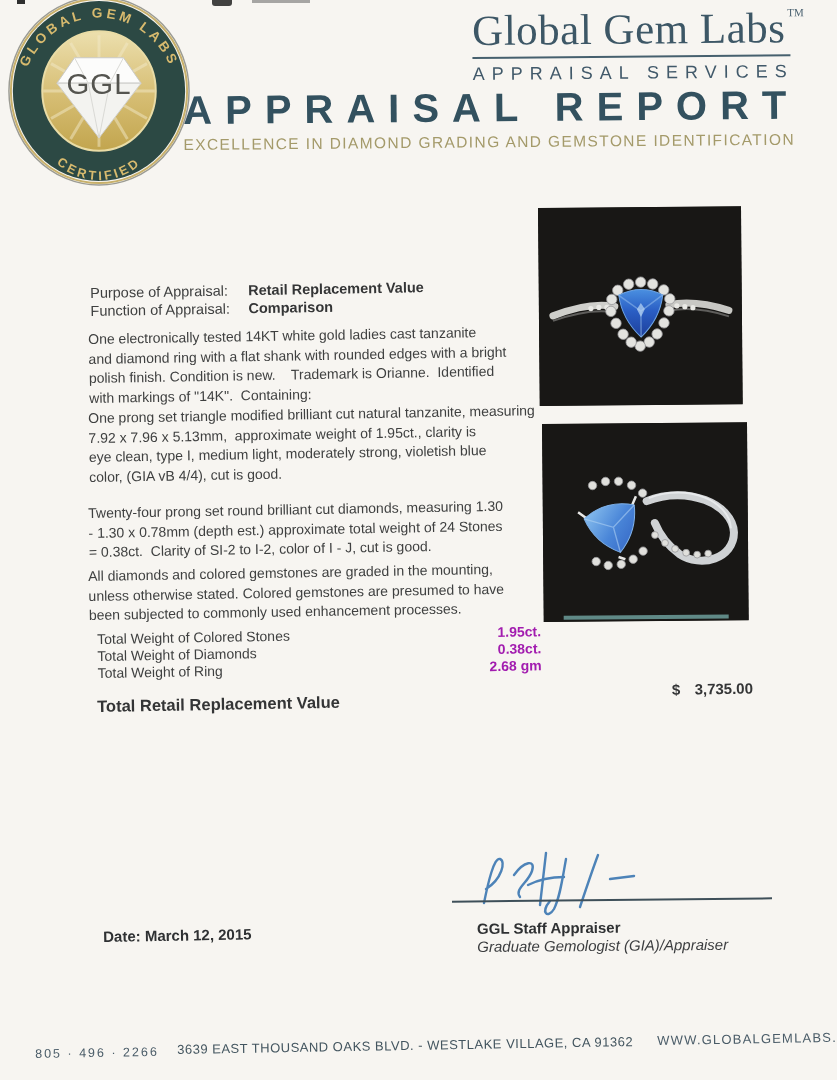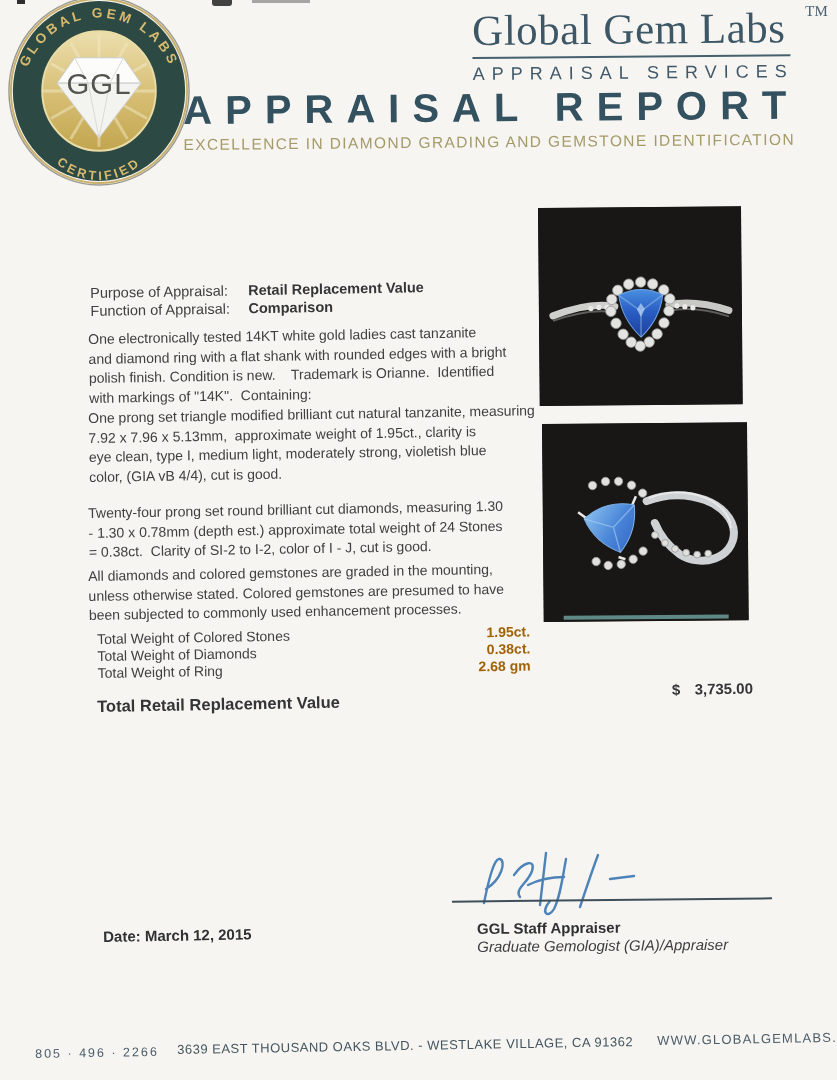--- a/index.html
+++ b/index.html
@@ -13,21 +13,21 @@
   .a1{left:17px;top:0;width:8px;height:4px;background:#2f2f2f;}
   .a2{left:212px;top:0;width:20px;height:6px;background:#222;opacity:.85;border-radius:0 0 3px 3px;}
   .a3{left:252px;top:0;width:58px;height:3px;background:#555;opacity:.5;}
 
   
   .logo{left:6px;top:-4px;width:186px;height:192px;}
 
   
   .brand{left:472px;top:6px;width:318px;}
   .brand-name{font-family:"Liberation Serif",serif;font-size:43px;color:#3d5766;letter-spacing:.5px;white-space:nowrap;}
-  .tm{font-size:15px;vertical-align:26px;letter-spacing:0;margin-left:20px;color:#4a6170;}
+  .tm{font-size:11px;vertical-align:26px;letter-spacing:0;margin-left:2px;color:#4a6170;}
   .brand-rule{margin-top:2px;border-top:2px solid #46606e;width:318px;}
   .brand-sub{margin-top:5px;font-size:18px;letter-spacing:7px;color:#41596a;white-space:nowrap;}
 
   
   .rtitle{left:183px;top:88px;width:640px;}
   .rt-main{font-size:40px;font-weight:bold;letter-spacing:13px;color:#33515f;white-space:nowrap;}
   .rt-tag{margin-top:3px;font-size:15.5px;letter-spacing:1.4px;color:#a49a6a;white-space:nowrap;}
 
   
   .pf{left:90px;top:285px;display:grid;grid-template-columns:158px auto;row-gap:1px;font-size:14.5px;line-height:17px;}
@@ -36,21 +36,21 @@
   .para{font-size:14px;line-height:19.5px;color:#3f4040;}
   .para .line{white-space:pre;}
   .p1{left:88px;top:330px;}
   .p2{left:88px;top:409px;}
   .p3{left:88px;top:504px;}
   .p4{left:88px;top:567px;}
 
   
   .totals{left:97px;top:631px;width:448px;font-size:14px;line-height:17px;}
   .trow{position:relative;}
-  .trow .tval{position:absolute;right:15px;top:0;font-weight:bold;color:#a16207;}
+  .trow .tval{position:absolute;right:4px;top:0;font-weight:bold;color:#a21caf;}
   .grand{left:97px;top:697px;width:656px;position:absolute;font-size:16.5px;font-weight:bold;color:#343536;}
   .grand .cur{position:absolute;left:575px;top:-6px;font-size:15px;}
   .grand .amt{position:absolute;right:0;top:-6px;font-size:15px;text-align:right;}
 
   
   .photo{background:#181715;}
   .photo1{left:538px;top:208px;width:203px;height:198px;}
   .photo2{left:542px;top:424px;width:205px;height:198px;}
 
   

